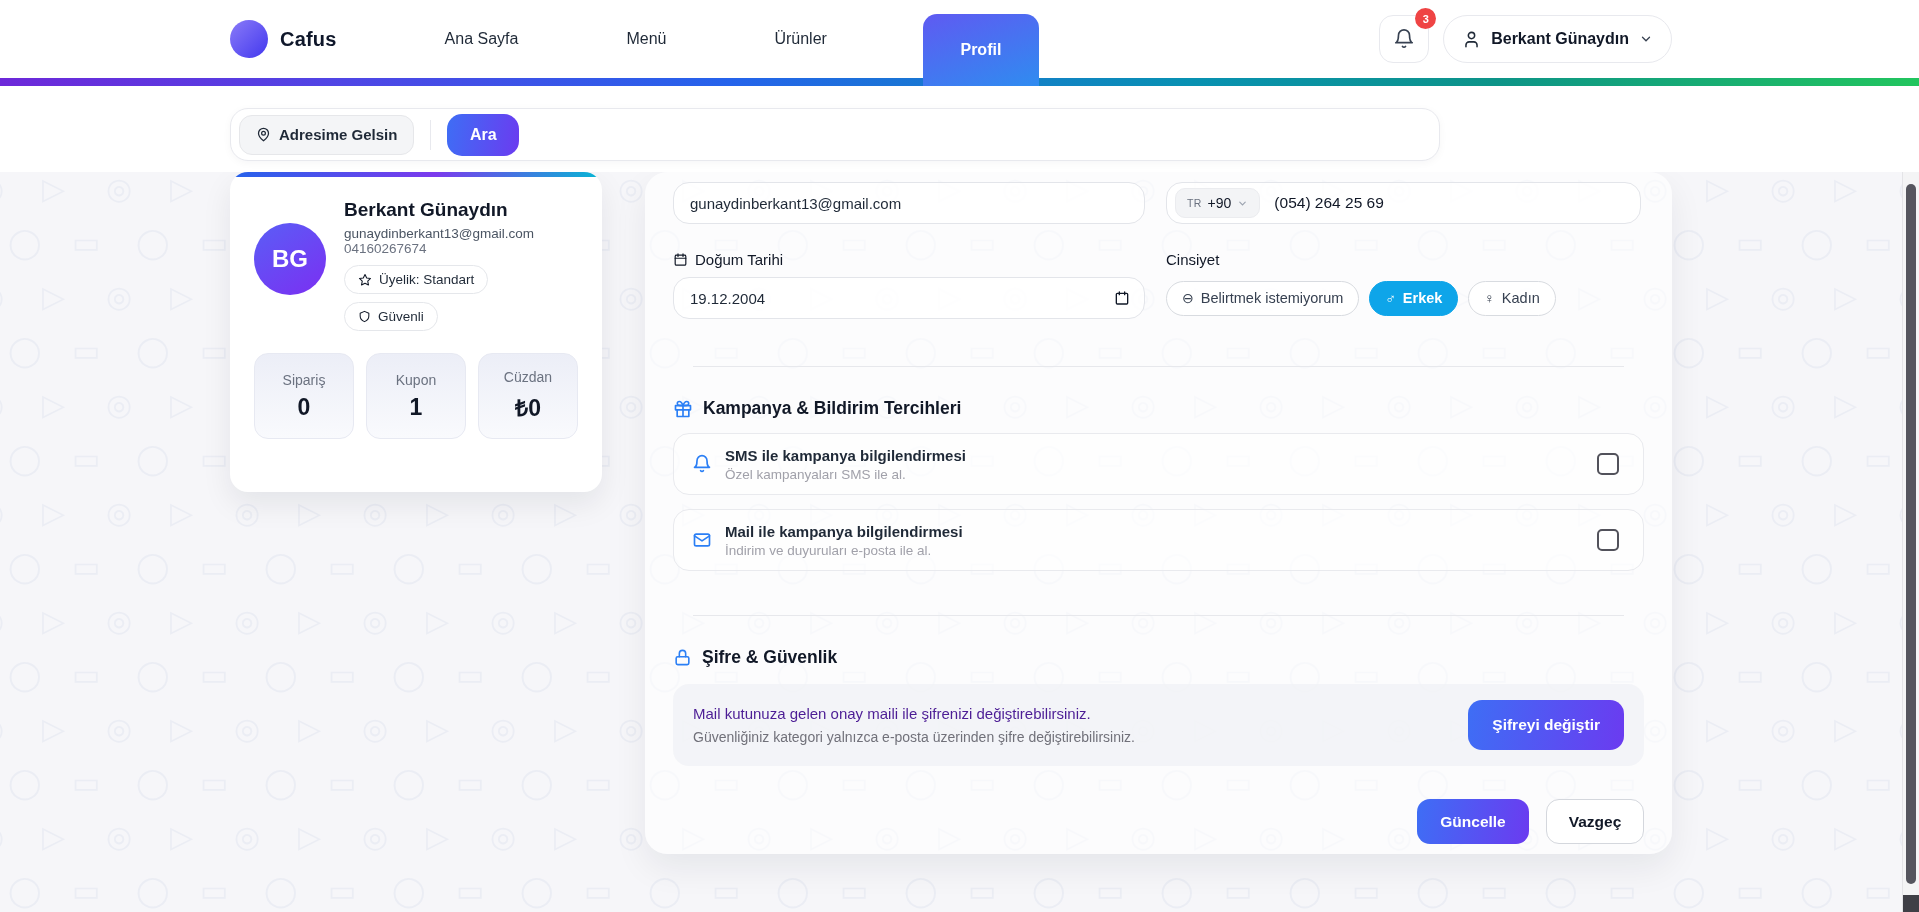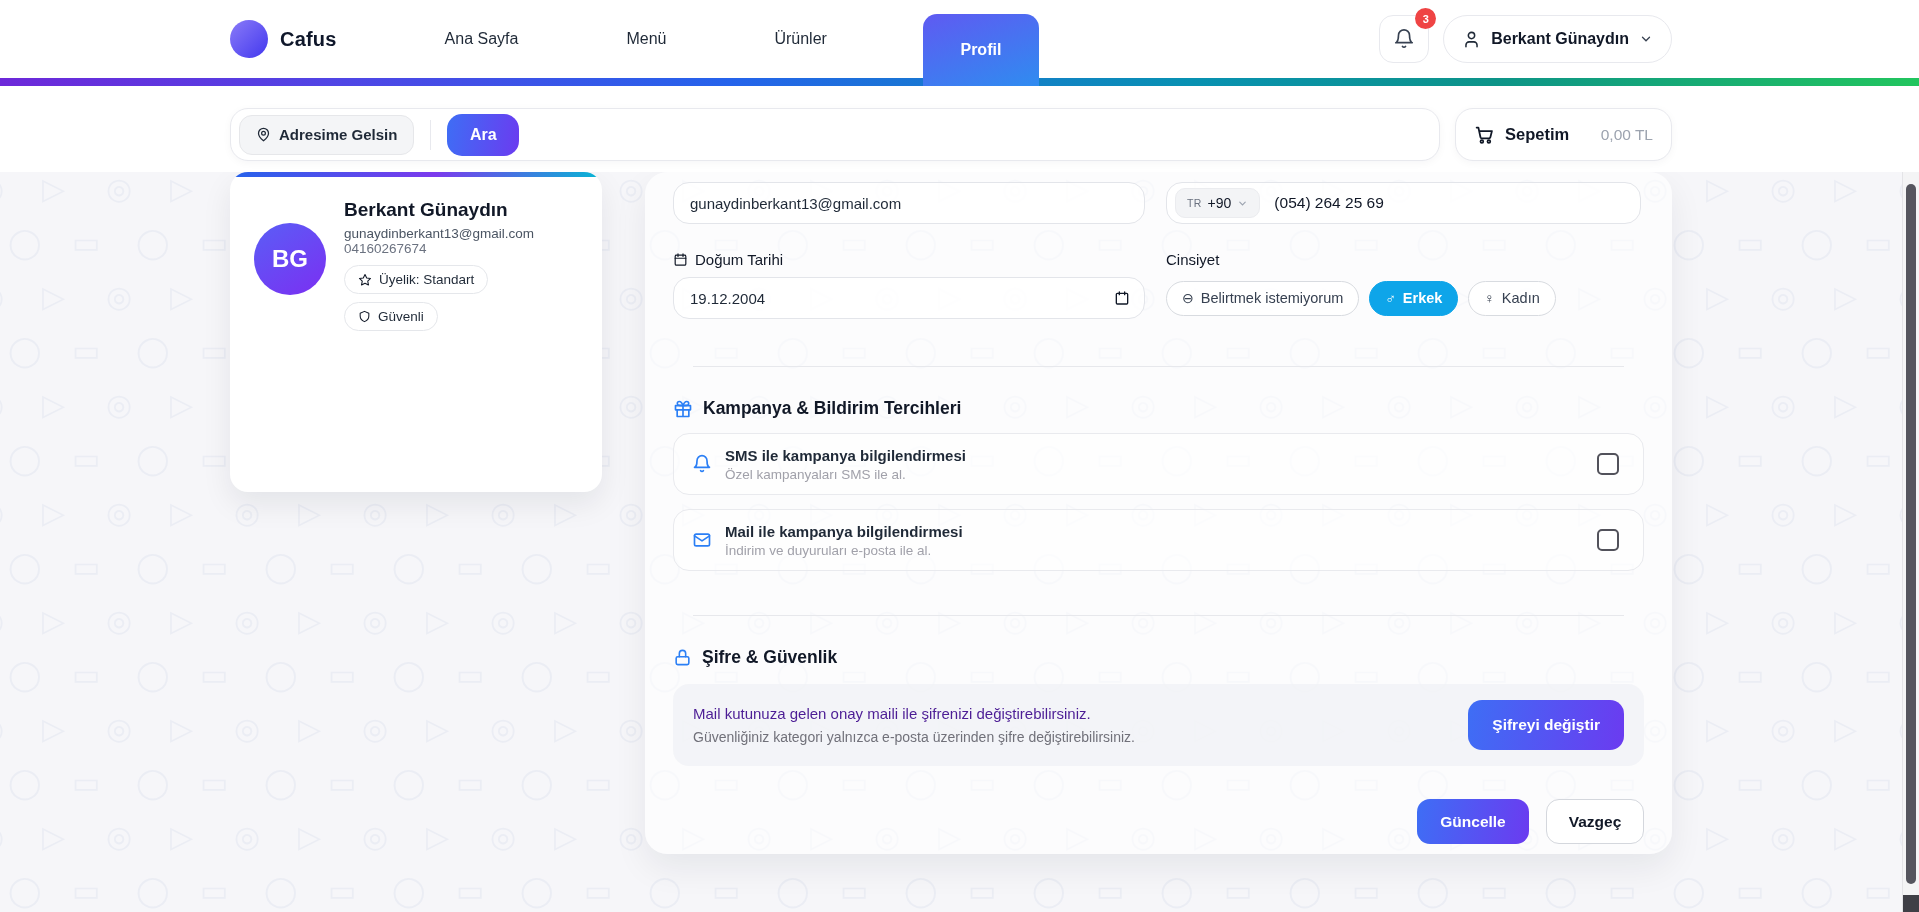--- a/index.html
+++ b/index.html
@@ -170,31 +170,20 @@
       <span class="ic">
         <svg width="15" height="15" viewBox="0 0 24 24" fill="none" stroke="#1f2937" stroke-width="2" stroke-linecap="round" stroke-linejoin="round">
             <path d="M20 10c0 6-8 12-8 12s-8-6-8-12a8 8 0 0 1 16 0z"></path>
             <circle cx="12" cy="10" r="3"></circle>
           </svg>
       </span>
       <span>Adresime Gelsin</span>
     </div>
     <span class="v-divider"></span>
     <button class="btn-ara">Ara</button>
-  </div>
-  <div class="cart-card">
-    <span class="ic">
-      <svg width="21" height="21" viewBox="0 0 24 24" fill="none" stroke="#111827" stroke-width="2" stroke-linecap="round" stroke-linejoin="round">
-          <circle cx="9" cy="20" r="1.6"></circle>
-          <circle cx="17" cy="20" r="1.6"></circle>
-          <path d="M3 4h2l2.4 11.2a1.7 1.7 0 0 0 1.7 1.3h7.9a1.7 1.7 0 0 0 1.7-1.3L20.5 8H6"></path>
-        </svg>
-    </span>
-    <span class="cart-label">Sepetim</span>
-    <span class="cart-total">0,00 TL</span>
   </div>
 </div>
 
 <div class="content">
   <div id="pattern">
       <span class="pat-g" style="left: -22px; top: 2px;">◎</span>
       <span class="pat-g" style="left: 42px; top: 2px;">▷</span>
       <span class="pat-g" style="left: 106px; top: 2px;">◎</span>
       <span class="pat-g" style="left: 170px; top: 2px;">▷</span>
       <span class="pat-g" style="left: 234px; top: 2px;">◎</span>
@@ -641,20 +630,34 @@
         <div class="badge-pill">
           <span class="ic">
             <svg width="13" height="13" viewBox="0 0 24 24" fill="none" stroke="#111827" stroke-width="1.9" stroke-linejoin="round">
                 <path d="M12 2.5l8 3.5v5c0 5-3.4 8.6-8 10.5C7.4 19.6 4 16 4 11V6z"></path>
               </svg>
           </span>
           <span>Güvenli</span>
         </div>
       </div>
     </div>
+    <div class="stats-row">
+      <div class="stat-card">
+        <span class="stat-label">Sipariş</span>
+        <span class="stat-value">0</span>
+      </div>
+      <div class="stat-card">
+        <span class="stat-label">Kupon</span>
+        <span class="stat-value">1</span>
+      </div>
+      <div class="stat-card">
+        <span class="stat-label">Cüzdan</span>
+        <span class="stat-value">₺0</span>
+      </div>
+    </div>
   </aside>
 
   <section class="main-panel">
     <div class="field-row">
       <input class="input email-input" type="text" value="gunaydinberkant13@gmail.com" style="">
       <div class="phone-wrap">
         <div class="cc-chip">
           <span class="cc-tr">TR</span>
           <span class="cc-code">+90</span>
           <span class="ic">

